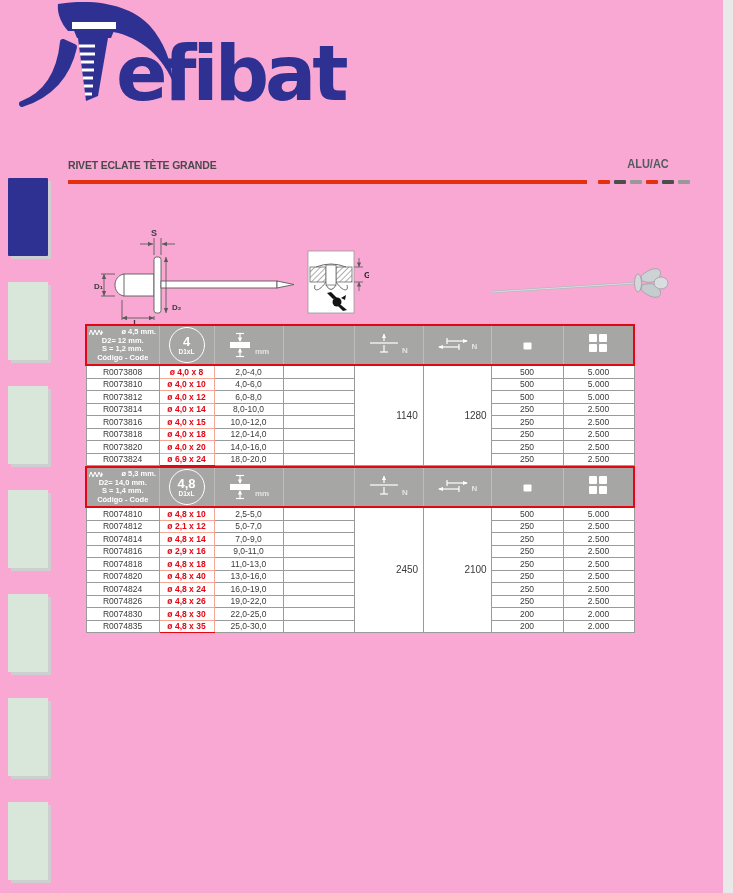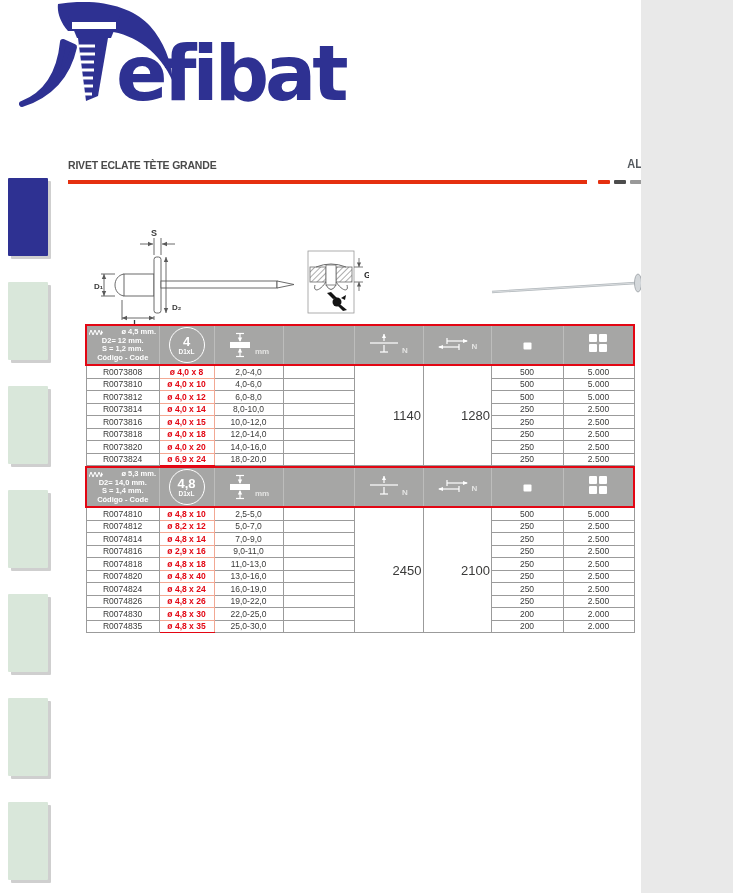--- a/index.html
+++ b/index.html
@@ -1,16 +1,16 @@
 <!DOCTYPE html>
 <html><head>
 <meta charset="utf-8">
 <style>
   html,body{margin:0;padding:0;background:#e9e9e9;}
-  .page{position:relative;width:641px;height:893px;background:#ffffff;overflow:hidden;
+  .page{position:relative;width:723px;height:893px;background:#f9a8d4;overflow:hidden;
         font-family:"Liberation Sans",sans-serif;}
 
   
   .logo{position:absolute;left:8px;top:2px;width:340px;height:115px;}
 
   
   .sidebar{position:absolute;left:8px;top:178px;display:flex;flex-direction:column;gap:26px;}
   .side-tab{width:40px;height:78px;background:#d9e7da;box-shadow:3px 3px 0 #cfcfcf;border-radius:1px;}
   .side-tab.active{background:#2e3192;}
 
@@ -32,21 +32,21 @@
   table.spec{position:absolute;left:85px;border-collapse:collapse;table-layout:fixed;width:548px;}
   #table1{top:324px;} #table2{top:466px;}
   thead th{background:#a6a6a5;height:38px;padding:0;vertical-align:middle;
            border-top:2px solid #e30613;border-bottom:2px solid #e30613;border-left:1px solid #bdbdbc;}
   thead th:first-child{border-left:2px solid #e30613;}
   thead th:last-child{border-right:2px solid #e30613;}
   tbody td{border:1px solid #9b9b9b;height:11.5px;padding:0;font-size:8.5px;line-height:1;
            text-align:center;color:#3a3a39;background:#fff;}
   td.size-cell{color:#e30613;font-weight:bold;border:1px solid #f2a893;}
   tbody tr:last-child td.size-cell{border-bottom:1px solid #e30613;}
-  td.merge-cell{font-size:13px;padding-left:37px;}
+  td.merge-cell{font-size:10px;padding-left:37px;}
   .spec-block{color:#fff;font-size:7.5px;font-weight:bold;line-height:8.5px;text-align:center;}
   .spec-line1{display:flex;align-items:center;justify-content:center;gap:18px;}
   .circle-badge{width:34px;height:34px;border:1.5px solid #fff;border-radius:50%;margin:0 auto;
                 display:flex;flex-direction:column;align-items:center;justify-content:center;color:#fff;}
   .circle-badge .dia{font-size:13px;font-weight:bold;line-height:12px;}
   .circle-badge .dlab{font-size:6.5px;font-weight:bold;line-height:7px;}
   .hdr-icon-wrap{display:flex;align-items:flex-end;justify-content:center;gap:3px;}
   .unit-label{color:#e3e3e2;font-size:8px;font-weight:bold;padding-bottom:2px;}
 </style>
 </head>
@@ -444,21 +444,21 @@
           <td class="size-cell">ø 4,8 x 10</td>
           <td class="grip-cell">2,5-5,0</td>
           <td class="empty-cell"></td>
           <td class="merge-cell" rowspan="10">2450</td>
           <td class="merge-cell" rowspan="10">2100</td>
           <td class="qty-cell">500</td>
           <td class="qty-cell">5.000</td>
         </tr>
         <tr>
           <td class="code-cell">R0074812</td>
-          <td class="size-cell">ø 8,2 x 12</td>
+          <td class="size-cell">ø 2,1 x 12</td>
           <td class="grip-cell">5,0-7,0</td>
           <td class="empty-cell"></td>
           <td class="qty-cell">250</td>
           <td class="qty-cell">2.500</td>
         </tr>
         <tr>
           <td class="code-cell">R0074814</td>
           <td class="size-cell">ø 4,8 x 14</td>
           <td class="grip-cell">7,0-9,0</td>
           <td class="empty-cell"></td>

